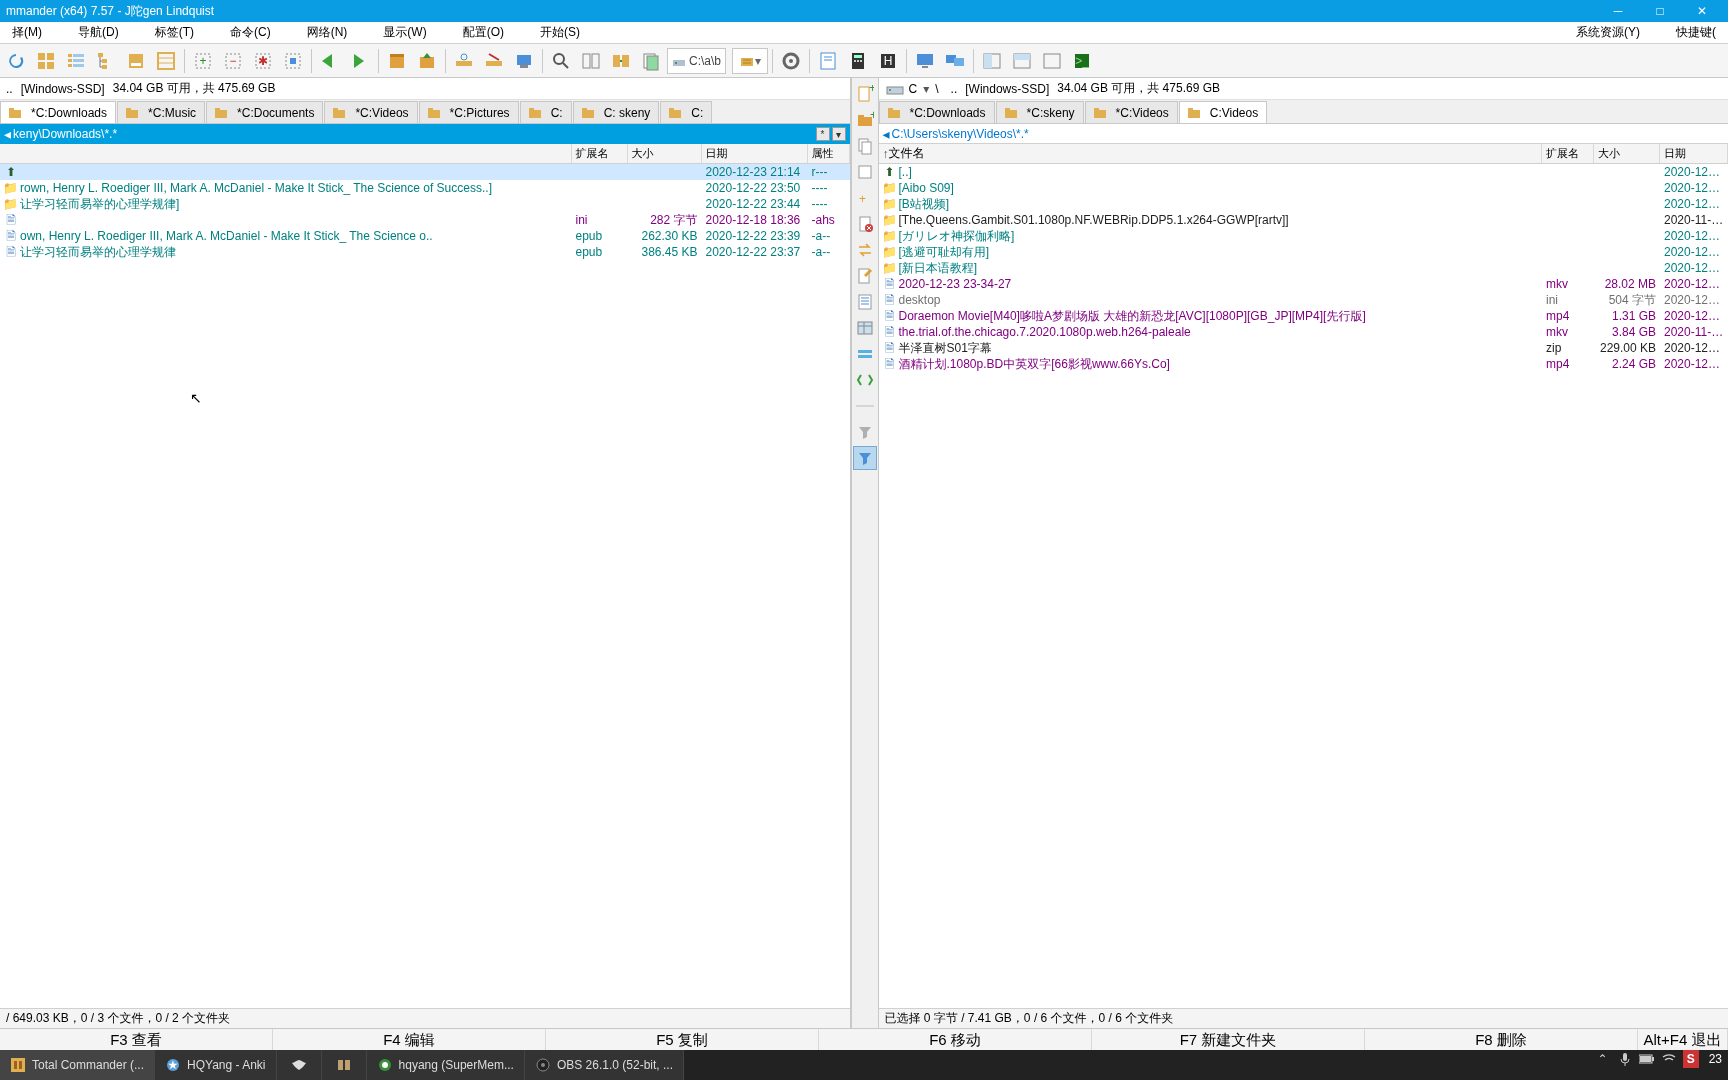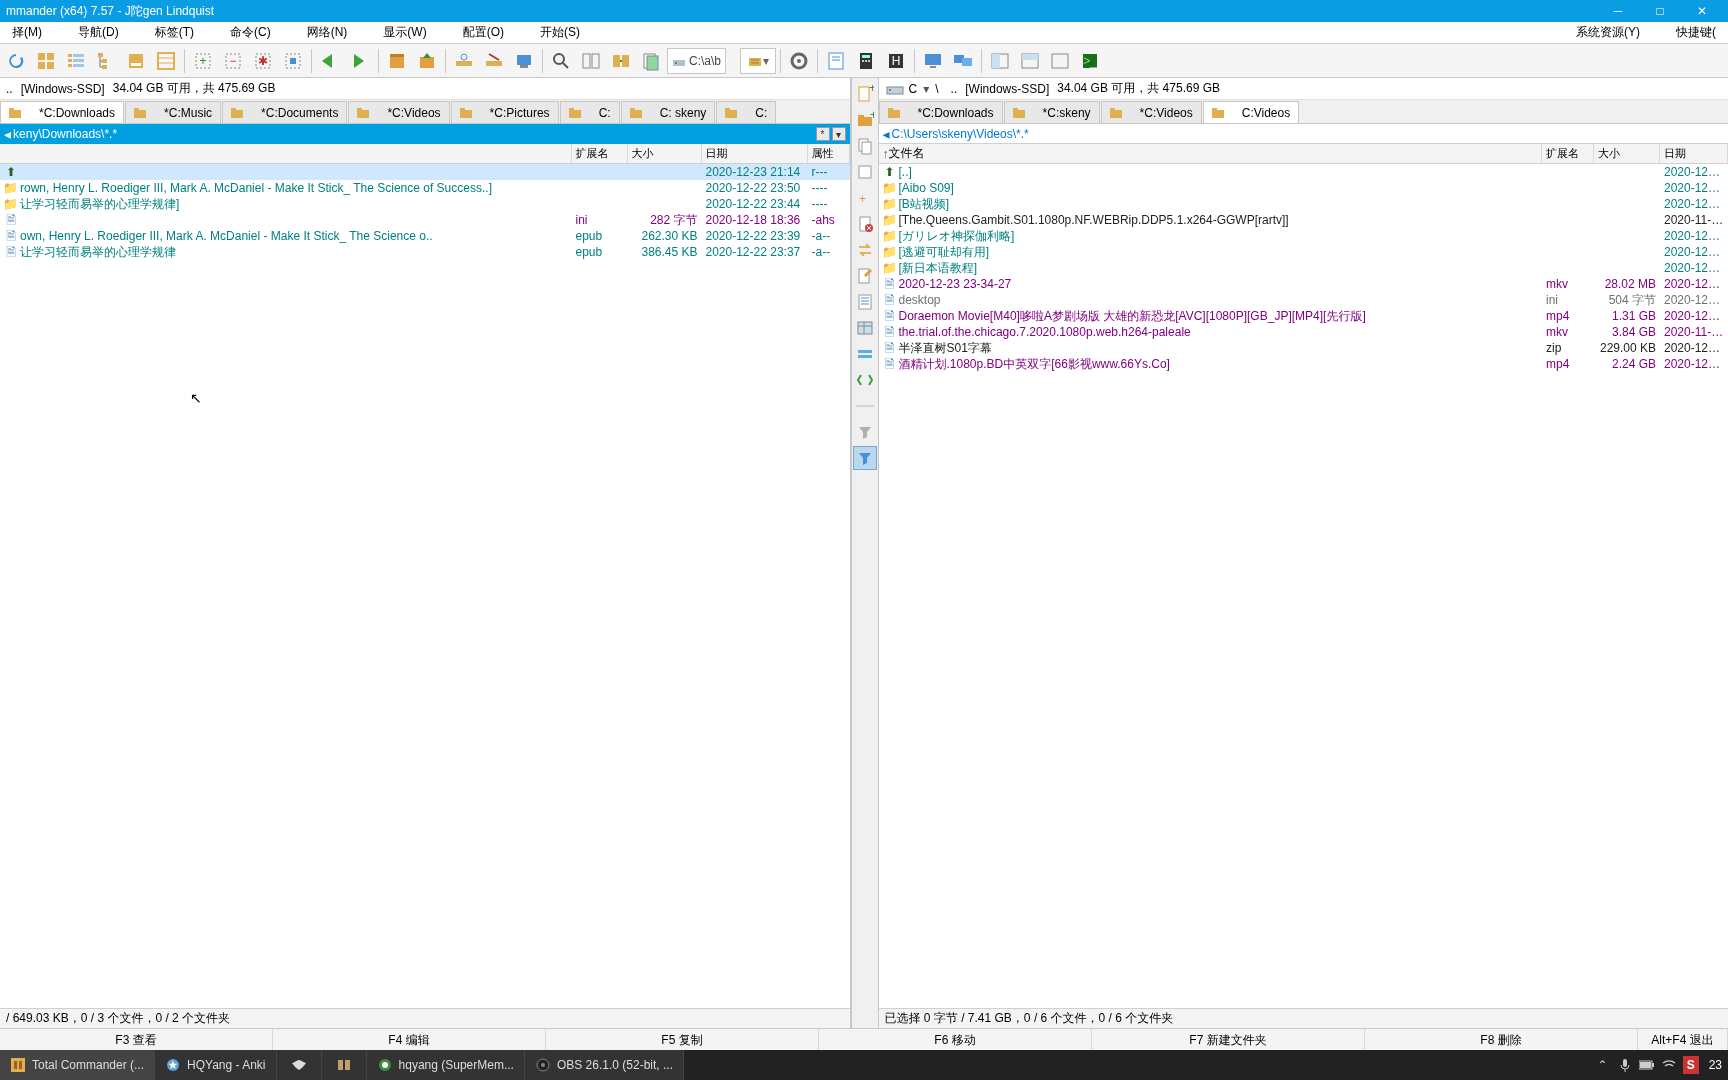--- a/index.html
+++ b/index.html
@@ -7,33 +7,33 @@
 .titlebar{background:#0a9de4;color:#fff;height:22px;display:flex;align-items:center;padding:0 6px}
 .titlebar-text{flex:1}
 .titlebar-btns{display:flex;gap:2px}
 .titlebar-btn{width:40px;height:20px;color:#fff;text-align:center;line-height:20px}
 .menubar{background:#fff;height:22px;border-bottom:1px solid #d0d0d0;display:flex;align-items:center;padding:0 2px;gap:16px}
 .menu-item{padding:2px 10px}
 .menu-spacer{flex:1}
 .toolbar{background:#f5f5f5;height:34px;border-bottom:1px solid #c8c8c8;display:flex;align-items:center;padding:2px;gap:2px}
 .tb-btn{width:28px;height:28px;display:flex;align-items:center;justify-content:center}
 .tb-sep{width:1px;height:24px;background:#c8c8c8;margin:0 2px}
-.tb-drivebox{display:flex;align-items:center;height:26px;padding:0 4px;border:1px solid #c8c8c8;background:#fff;font-size:11px;color:#444;margin-right:12px}
+.tb-drivebox{display:flex;align-items:center;height:26px;padding:0 4px;border:1px solid #c8c8c8;background:#fff;font-size:11px;color:#444;margin-right:4px}
 .tb-historybox{display:flex;align-items:center;height:26px;padding:0 6px;border:1px solid #c8c8c8;background:#fff}
 .drivebar{height:22px;background:#fff;display:flex;align-items:center;padding:0 6px;border-bottom:1px solid #e0e0e0}
 .drive-icon{width:20px;height:16px;margin-right:4px;display:inline-flex;align-items:center;justify-content:center}
 .drive-sep{margin:0 6px;color:#555}
 .main{flex:1;display:flex;min-height:0}
 .panel{flex:1;display:flex;flex-direction:column;min-width:0;border-right:1px solid #c8c8c8}
 .panel:last-child{border-right:none}
 .mid-toolbar{width:28px;background:#f0f0f0;display:flex;flex-direction:column;align-items:center;padding-top:4px;gap:2px;border-left:1px solid #c8c8c8;border-right:1px solid #c8c8c8}
 .mid-btn{width:24px;height:24px;display:flex;align-items:center;justify-content:center}
 .mid-btn.active{background:#b8d8f0;border:1px solid #7aa8d0}
 .tabs{height:24px;background:#f0f0f0;display:flex;align-items:flex-end;border-bottom:1px solid #c8c8c8;overflow:hidden}
-.tab{height:22px;padding:0 8px;display:flex;align-items:center;background:#fff;border:1px solid #c8c8c8;border-bottom:none;margin-right:1px;font-size:11px;gap:18px;white-space:nowrap}
+.tab{height:22px;padding:0 8px;display:flex;align-items:center;background:#fff;border:1px solid #c8c8c8;border-bottom:none;margin-right:1px;font-size:11px;gap:10px;white-space:nowrap}
 .tab.inactive{background:#e8e8e8}
 .tab-icon{width:12px;height:12px;display:inline-flex;align-items:center;justify-content:center}
 .pathbar{height:20px;background:#00a0e0;color:#fff;display:flex;align-items:center;padding:0 4px;font-size:11px}
 .pathbar .arrow{color:#fff;margin-right:2px;font-size:14px;line-height:1}
 .path-buttons{margin-left:auto;display:flex;gap:2px;align-items:center}
 .path-btn{width:14px;height:14px;background:#e8e8e8;color:#333;text-align:center;line-height:14px;border:1px solid #999;font-size:10px}
 .list-header{height:20px;background:#f4f4f4;display:flex;border-bottom:1px solid #d0d0d0}
 .lh-cell{padding:2px 4px;border-right:1px solid #d8d8d8;font-size:11px;display:flex;align-items:center}
 .lh-name{display:flex;align-items:center}
 .list-body{flex:1;overflow:auto;background:#fff}
@@ -41,22 +41,22 @@
 .row.sel{background:#d0e8ff}
 .cell{padding:0 4px;overflow:hidden;text-overflow:ellipsis}
 .cell.rt{text-align:right}
 .row-icon{width:14px;height:14px;margin-right:2px;flex-shrink:0;display:inline-flex;align-items:center;justify-content:center}
 .c-teal{color:#008080}
 .c-purple{color:#800080}
 .c-gray2{color:#707070}
 .c-black{color:#222}
 .statusbar{height:20px;background:#f4f4f4;border-top:1px solid #d0d0d0;display:flex;align-items:center;padding:0 6px;font-size:11px}
 .fkeys{height:22px;background:#f4f4f4;border-top:1px solid #c8c8c8;display:flex}
-.fkey{flex:1;text-align:center;line-height:22px;border-right:1px solid #d8d8d8;font-size:12px}
-.taskbar{height:30px;background:#222;display:flex;align-items:center;padding:0 0 0 0;color:#fff;font-size:11px}
+.fkey{flex:1;text-align:center;line-height:22px;border-right:1px solid #d8d8d8;font-size:15px}
+.taskbar{height:30px;background:#222;display:flex;align-items:flex-start;padding:0 0 0 0;color:#fff;font-size:11px}
 .task-item{height:30px;padding:0 10px;display:flex;align-items:center;gap:6px;background:#333;border-right:1px solid #444;color:#ddd}
 .task-item.active{background:#444}
 .task-item .ti-icon{width:16px;height:16px;display:inline-flex;align-items:center;justify-content:center}
 .task-right{margin-left:auto;display:flex;align-items:center;gap:6px;padding-right:6px}
 .tray-icon{width:16px;height:16px;display:inline-flex;align-items:center;justify-content:center;color:#ccc}
 .tray-box{background:#c33;color:#fff;padding:0 4px;height:18px;line-height:18px;font-weight:bold}
 svg{display:block}
 
 .L .col-name{flex:1}
 .L .col-ext{width:56px}

